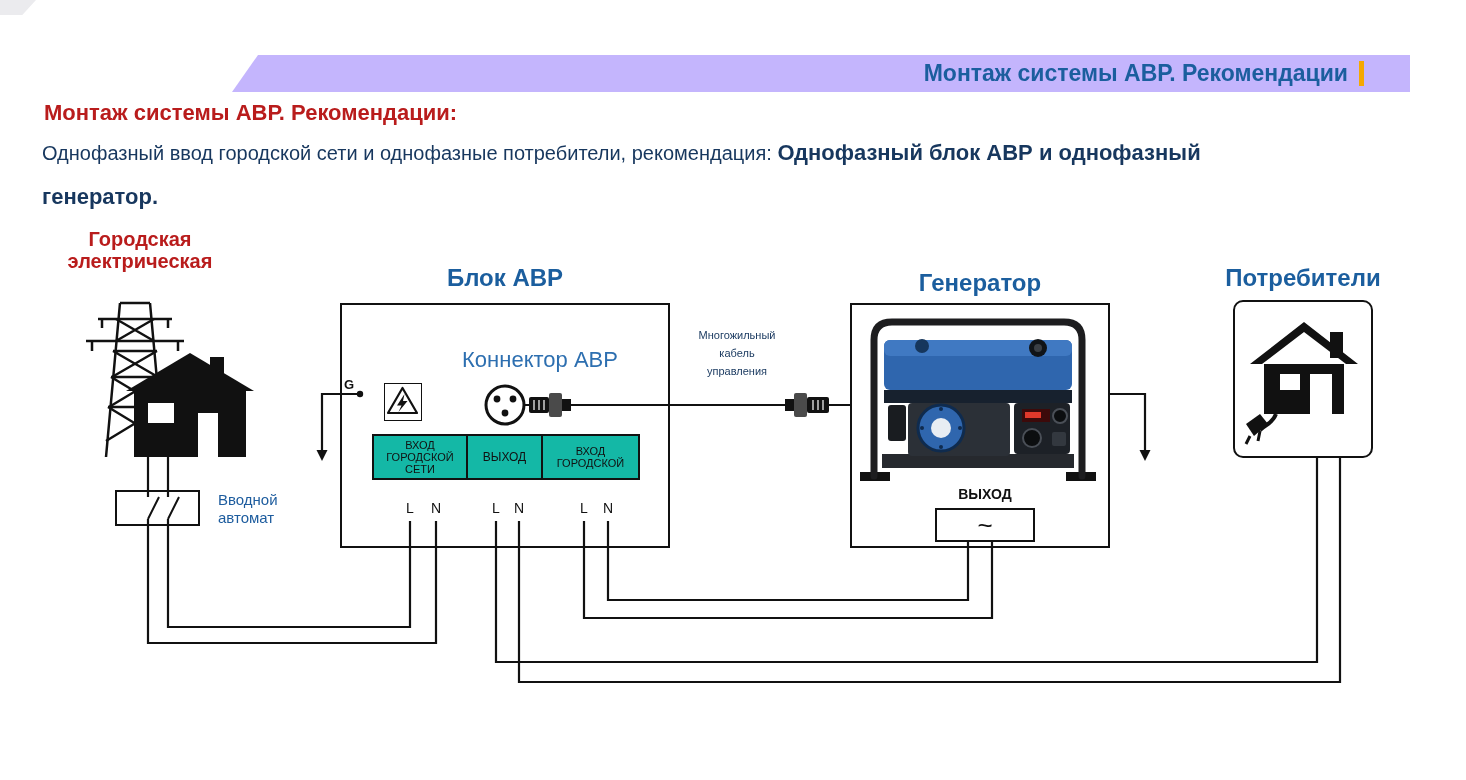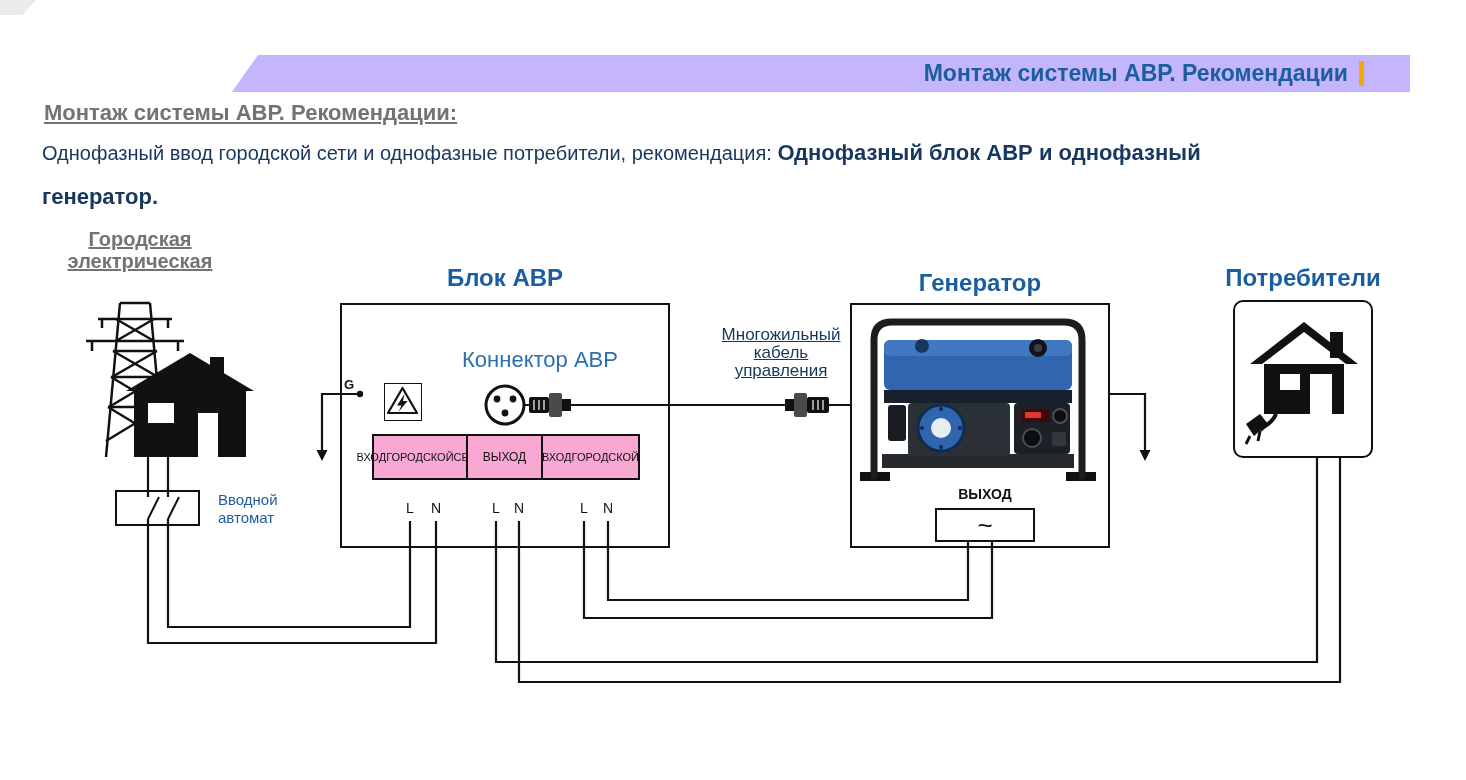--- a/index.html
+++ b/index.html
@@ -1,33 +1,33 @@
 <!DOCTYPE html>
 <html><head>
 <meta charset="utf-8">
 <style>
   html,body{margin:0;padding:0;background:#fff;}
   .page{position:relative;width:1466px;height:780px;background:#fff;overflow:hidden;
         font-family:"Liberation Sans","DejaVu Sans",sans-serif;color:#111;}
   .abs{position:absolute;}
   .tc{text-align:center;}
-  .blue{color:#737373;text-decoration:underline;}
+  .blue{color:#b91c1c;}
   .navy{color:#17375E;}
   .bold{font-weight:bold;}
   .banner{position:absolute;left:232px;top:55px;width:1178px;height:37px;background:#c4b5fd;
           clip-path:polygon(26px 0,100% 0,100% 100%,0 100%);
           display:flex;align-items:center;justify-content:flex-end;
           padding-right:46px;box-sizing:border-box;}
   .banner-title{font-size:23px;font-weight:bold;color:#1B5E9E;}
   .accent-bar{width:5px;height:25px;background:#F5A800;margin-left:11px;}
   .corner-sliver{position:absolute;left:0;top:0;width:36px;height:15px;background:#EBEBEE;
           clip-path:polygon(0 0,100% 0,62% 100%,0 100%);}
   .outline-box{position:absolute;border:2px solid #111;background:#fff;box-sizing:border-box;}
-  .port-box{position:absolute;border:2px solid #111;background:#f9a8d4;box-sizing:border-box;
-            display:flex;flex-direction:row;align-items:center;justify-content:center;
+  .port-box{position:absolute;border:2px solid #111;background:#14b8a6;box-sizing:border-box;
+            display:flex;flex-direction:column;align-items:center;justify-content:center;
             font-size:11px;line-height:12px;text-align:center;}
   .terminal{position:absolute;width:16px;text-align:center;font-size:14px;color:#111;}
   .wire-layer{position:absolute;left:0;top:0;pointer-events:none;}
   .big-title{font-size:24px;font-weight:bold;color:#1B5E9E;text-align:center;}
 </style>
 </head>
 <body>
 
 <div class="page">
 
@@ -100,21 +100,21 @@
     <div>ГОРОДСКОЙ</div>
   </div>
 
   <span class="terminal" style="left:402px;top:500px;">L</span>
   <span class="terminal" style="left:428px;top:500px;">N</span>
   <span class="terminal" style="left:488px;top:500px;">L</span>
   <span class="terminal" style="left:511px;top:500px;">N</span>
   <span class="terminal" style="left:576px;top:500px;">L</span>
   <span class="terminal" style="left:600px;top:500px;">N</span>
 
-  <div class="abs tc navy" style="left:691px;top:326px;width:180px;font-size:17px;line-height:18px;text-decoration:underline;">
+  <div class="abs tc navy" style="left:647px;top:326px;width:180px;font-size:11px;line-height:18px;">
     <div>Многожильный</div>
     <div>кабель</div>
     <div>управления</div>
   </div>
 
   <div class="abs big-title" style="left:880px;top:256px;width:200px;margin-top:13px;">Генератор</div>
   <div class="outline-box" style="left:850px;top:303px;width:260px;height:245px;"></div>
 
   <svg class="abs" style="left:854px;top:306px;" width="248" height="176" viewBox="0 0 248 176">
     <rect x="6" y="166" width="30" height="9" fill="#111"></rect>

